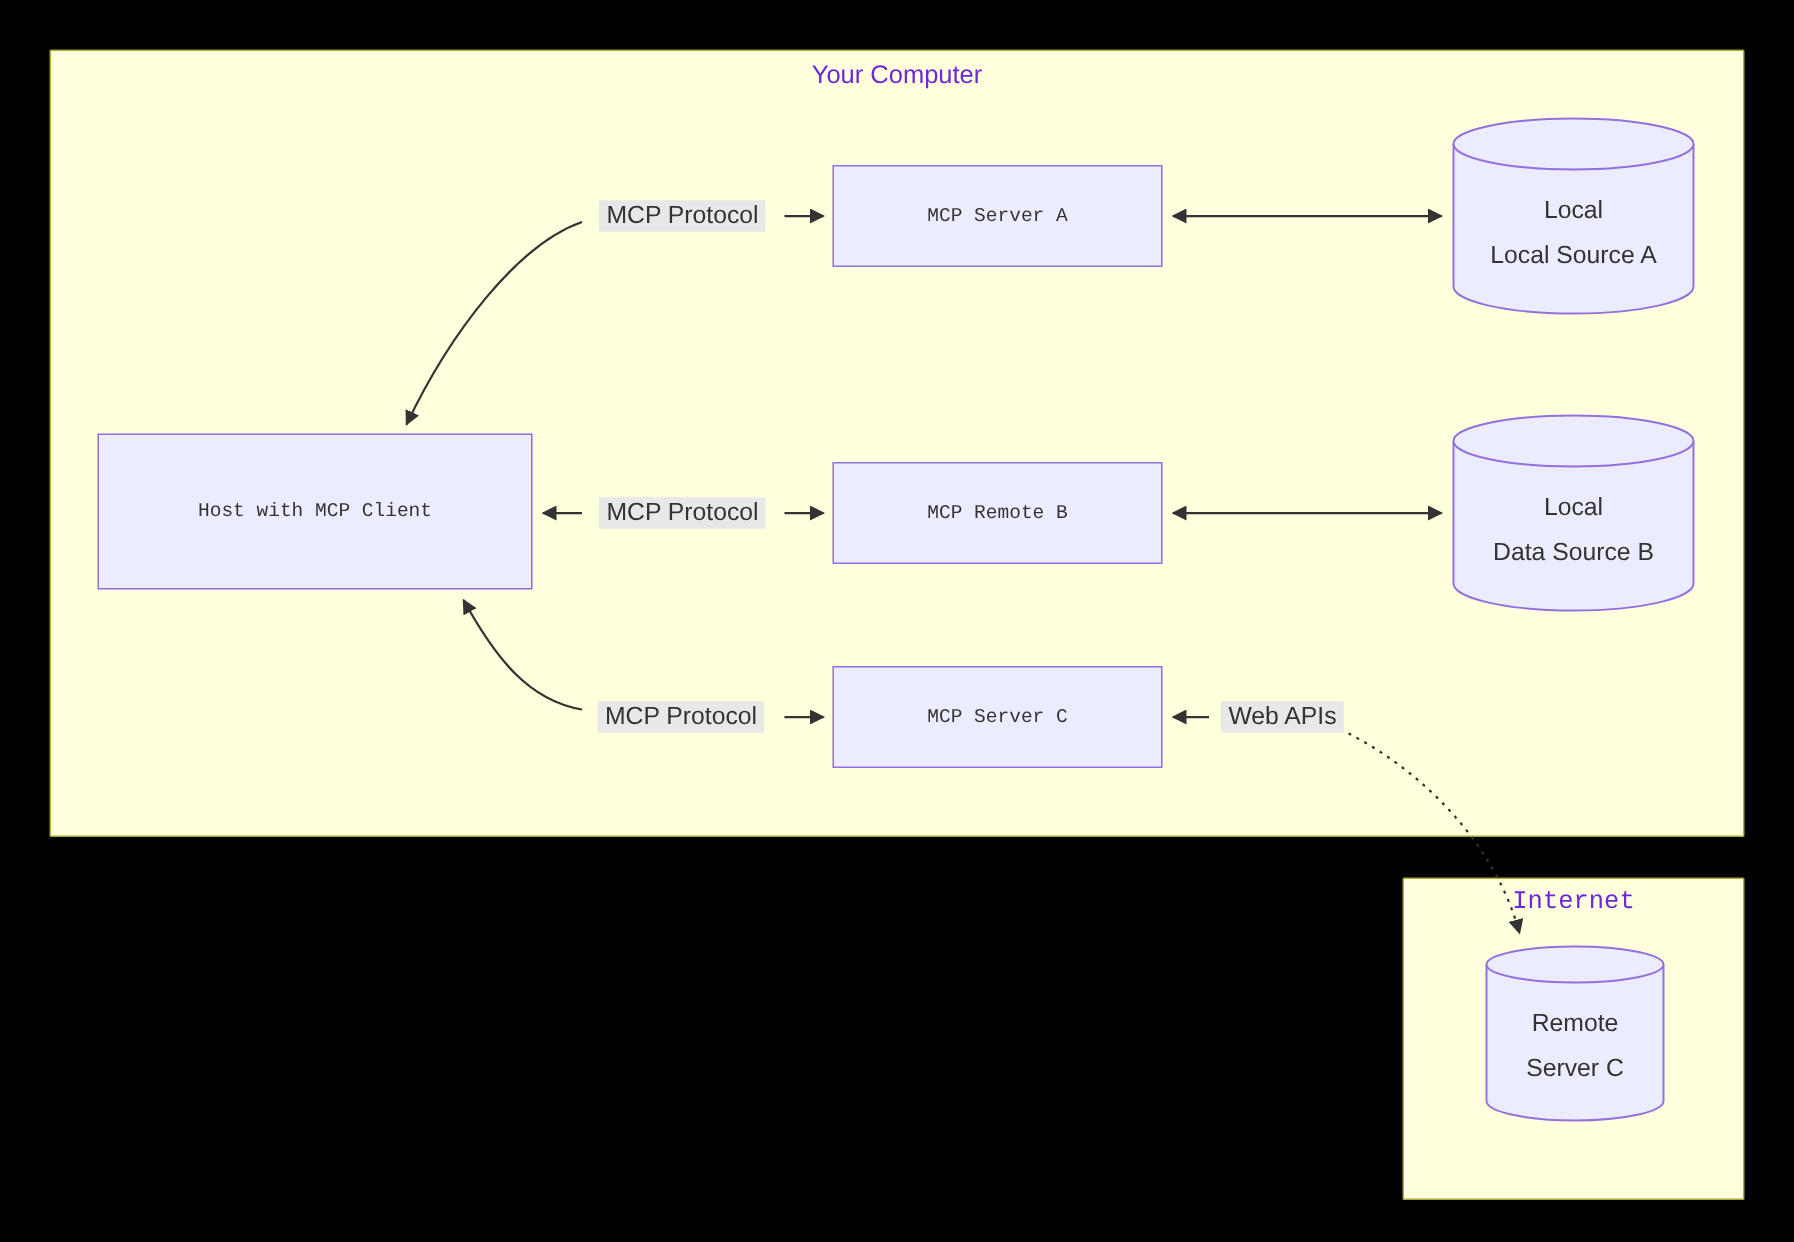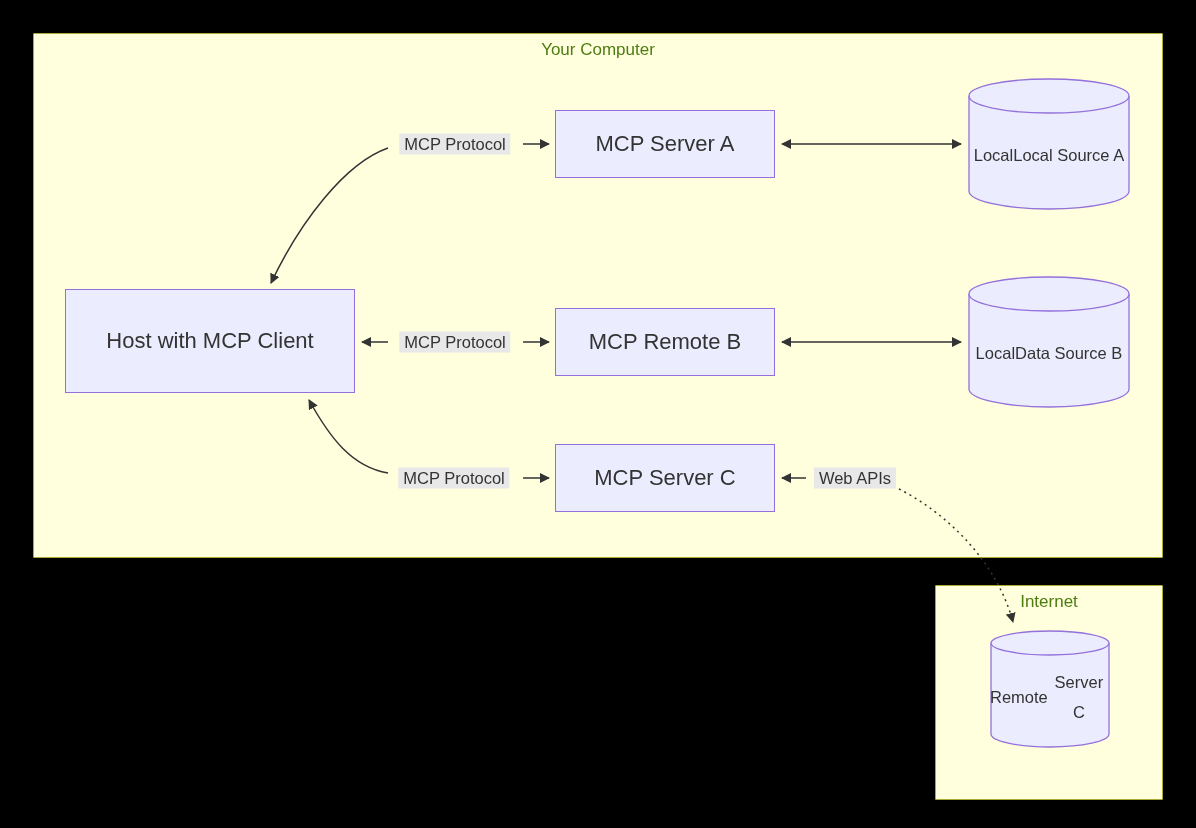--- a/index.html
+++ b/index.html
@@ -16,47 +16,49 @@
     position: absolute;
     background: #ffffde;
     border: 1px solid #aaaa33;
     border-radius: 1px;
   }
   .cluster-title {
     position: absolute;
     top: 6px; left: 0; right: 0;
     text-align: center;
     font-size: 17px;
-    color: #4d7c0f;
+    color: #6d28d9;
   }
   .node {
     position: absolute;
     background: #ECECFF;
     border: 1px solid #9370DB;
     display: flex;
     flex-direction: column;
     align-items: center;
     justify-content: center;
     text-align: center;
-    font-size: 22px;
+    font-size: 13px;
     line-height: 1.75;
     color: #333333;
+    font-family: Liberation Mono, monospace;
   }
   .cyl {
     position: absolute;
   }
   .cyl svg.cyl-shape {
     position: absolute;
     left: 0; top: 0;
     overflow: visible;
   }
   .cyl .cyl-text {
     position: absolute;
     left: 0; right: 0;
     display: flex;
+    flex-direction: column;
     align-items: center;
     justify-content: center;
     text-align: center;
     font-size: 16.5px;
     line-height: 1.8;
     color: #333333;
   }
   .edge-label {
     position: absolute;
     transform: translate(-50%, -50%);
@@ -75,21 +77,21 @@
     z-index: 4;
   }
 </style>
 </head>
 <body>
 
 <div class="cluster" style="left:33px; top:33px; width:1130px; height:525px;">
   <div class="cluster-title">Your Computer</div>
 </div>
 
-<div class="cluster" style="left:935px; top:585px; width:228px; height:215px;">
+<div class="cluster" style="left:935px; top:585px; width:228px; height:215px;font-family:Liberation Mono, monospace;">
   <div class="cluster-title">Internet</div>
 </div>
 
 <div class="node" style="left:65px; top:289px; width:290px; height:104px;gap:24px;">
   <span>Host with MCP Client</span>
 </div>
 
 <div class="node" style="left:555px; top:110px; width:220px; height:68px;">
   <span>MCP Server A</span>
 </div>

